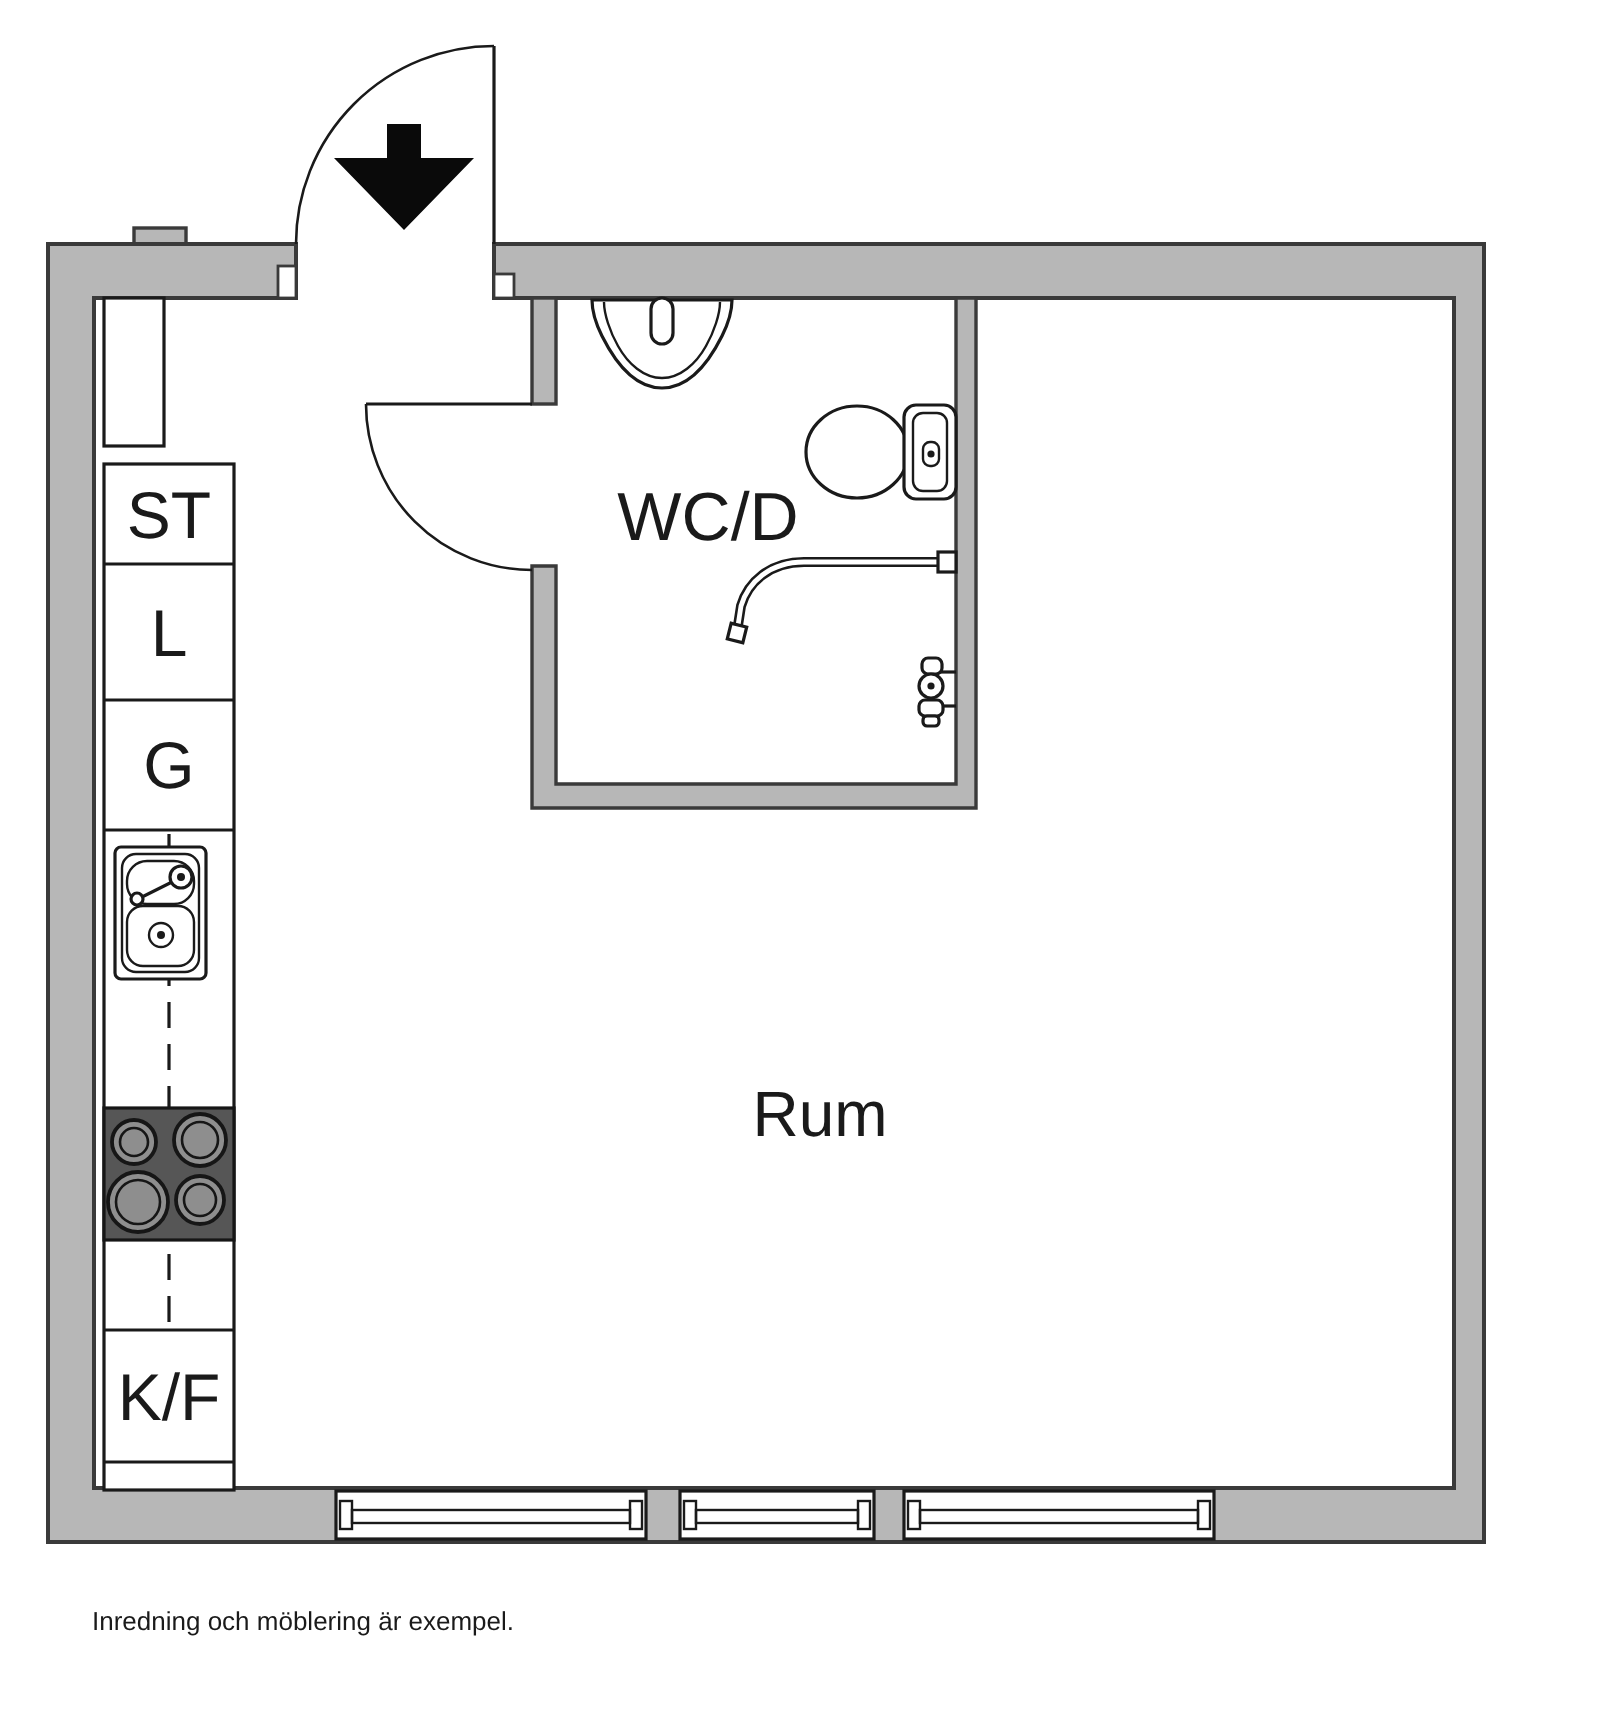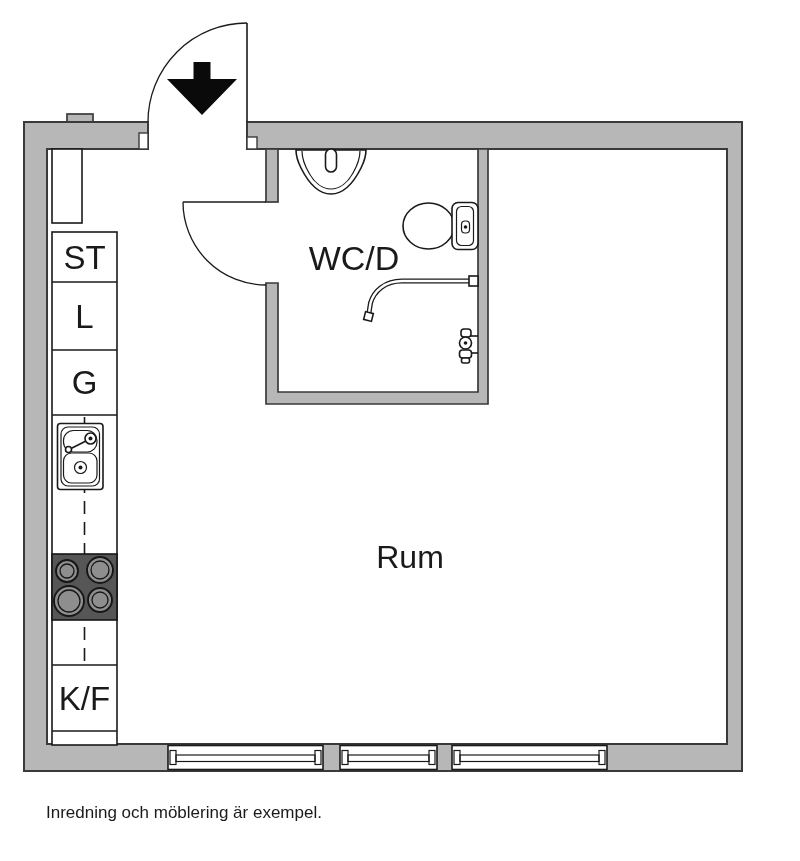--- a/index.html
+++ b/index.html
@@ -21,21 +21,21 @@
   .dash   { fill:none; stroke:var(--line-color,#1a1a1a); stroke-width:1.6; stroke-dasharray:13 8; }
   .stove  { fill:var(--stove-fill,#565656); stroke:#161616; stroke-width:1.6; }
   .burner { fill:var(--burner-fill,#8e8e8e); stroke:#161616; stroke-width:1.9; }
   .bring  { fill:none; stroke:#161616; stroke-width:1.3; }
   .railA  { fill:none; stroke:var(--line-color,#1a1a1a); stroke-width:5; }
   .railB  { fill:none; stroke:#ffffff; stroke-width:2.4; }
   .arrow  { fill:var(--arrow-fill,#0a0a0a); }
   .label  { fill:var(--text-color,#1a1a1a); font-family:"Liberation Sans", sans-serif; }
   .caption {
     position:absolute; left:46px; top:803px;
-    font-size:17px; color:var(--text-color,#1a1a1a);
+    font-size:13px; color:var(--text-color,#1a1a1a);
     white-space:nowrap;
   }
 </style>
 </head>
 <body>
 
 <div class="canvas">
   <svg width="800" height="861" viewBox="0 0 800 861">
 
     <rect class="wall2" x="67" y="114" width="26" height="10"></rect>

